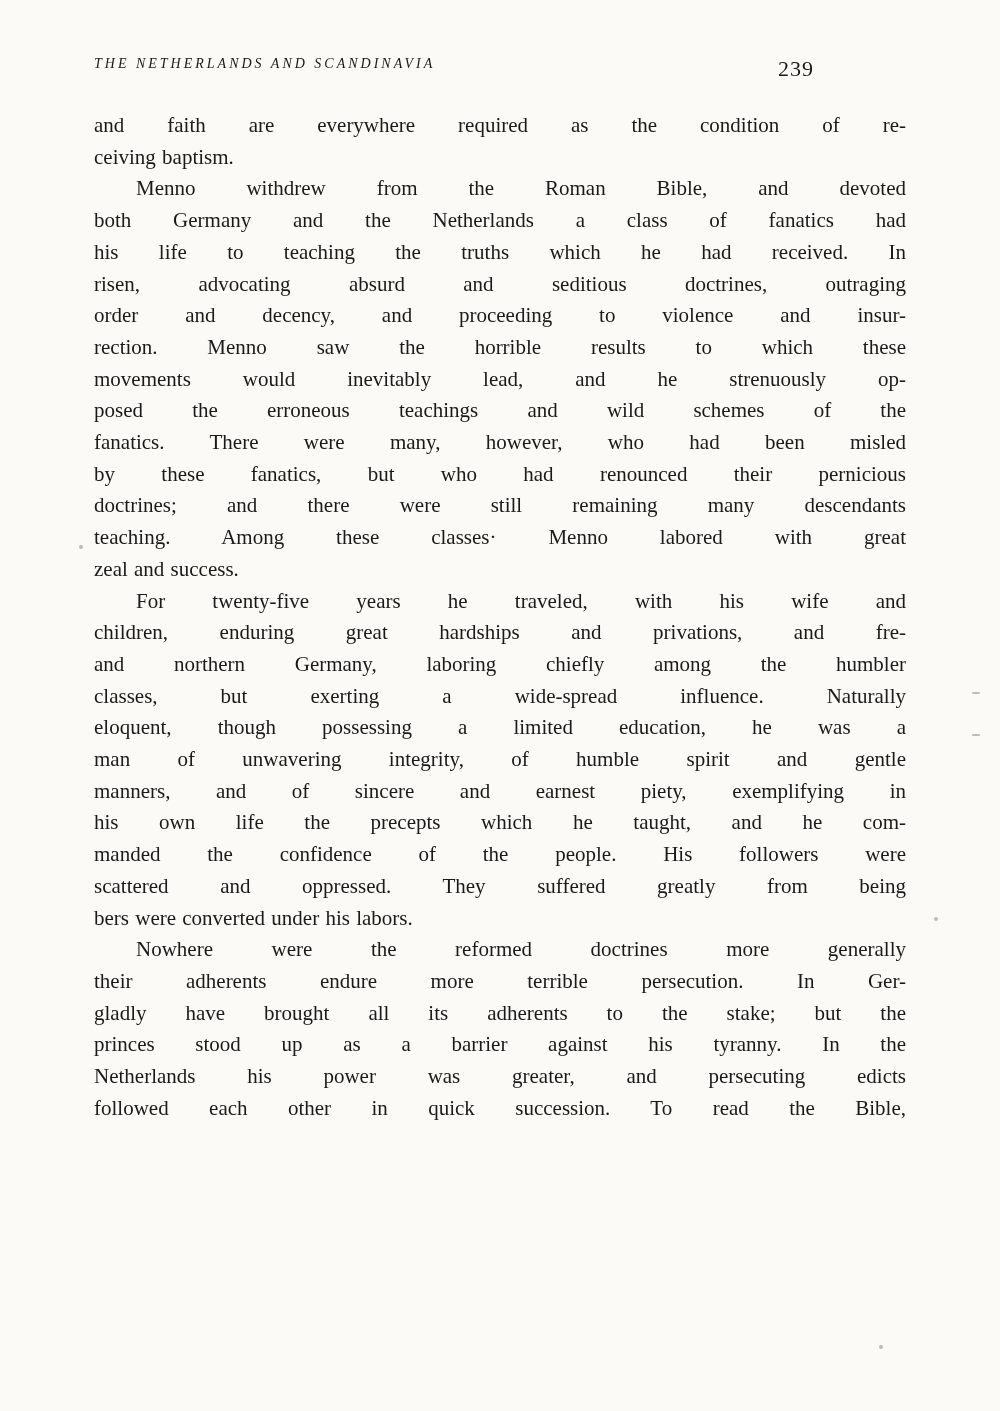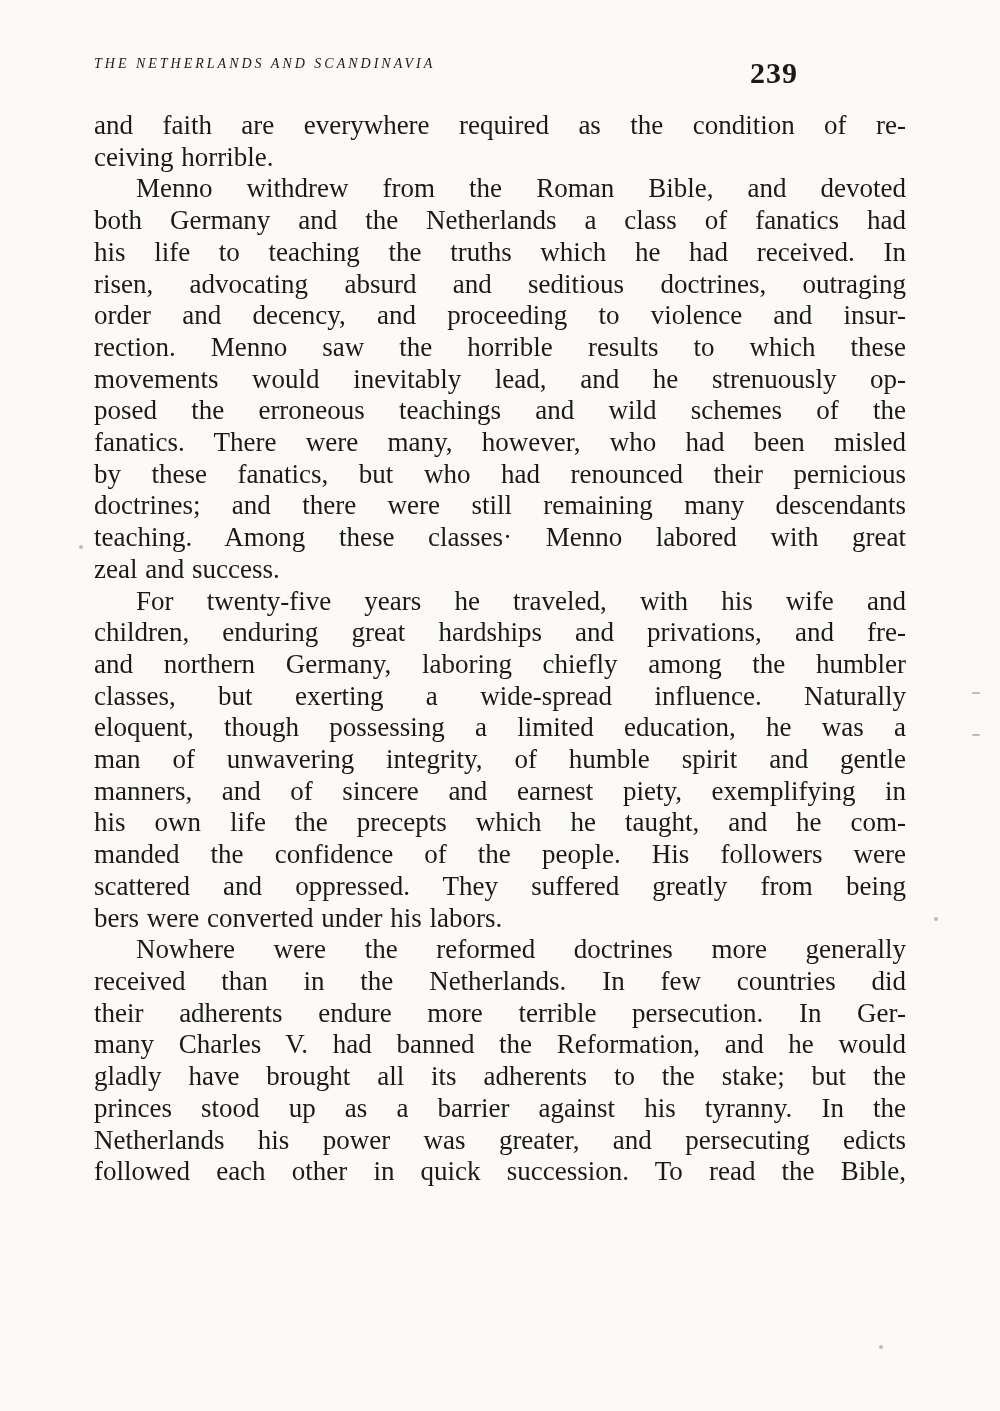--- a/index.html
+++ b/index.html
@@ -31,29 +31,28 @@
     position: absolute;
     left: 0; right: 0;
     text-align: left;
     font-style: italic;
     font-size: 14px;
     letter-spacing: 3px;
     white-space: nowrap;
   }
   .page-number {
     position: absolute;
-    right: 108px;
+    right: 92px;
     top: 0;
-    font-size: 30px;
+    font-size: 22px;
     letter-spacing: 1px;
-    font-weight: bold;
   }
   .paragraph { margin: 0; padding: 0; }
   .line {
-    font-size: 27px;
+    font-size: 21px;
     line-height: 31.7px;
     text-align: justify;
     text-align-last: justify;
     word-spacing: 1px;
   }
   .line.lastline {
     text-align-last: left;
   }
   .line.indent {
     text-indent: 42px;
@@ -71,21 +70,21 @@
 
 <div class="page">
   <div class="column">
     <div class="header">
       <span class="header-title">THE NETHERLANDS AND SCANDINAVIA</span>
       <span class="page-number">239</span>
     </div>
     <div id="body-text">
         <div class="paragraph">
           <div class="line">and faith are everywhere required as the condition of re-</div>
-          <div class="line lastline">ceiving horrible.</div>
+          <div class="line lastline">ceiving baptism.</div>
         </div>
         <div class="paragraph">
           <div class="line indent">Menno withdrew from the Roman Bible, and devoted</div>
           <div class="line">both Germany and the Netherlands a class of fanatics had</div>
           <div class="line">his life to teaching the truths which he had received. In</div>
           <div class="line">risen, advocating absurd and seditious doctrines, outraging</div>
           <div class="line">order and decency, and proceeding to violence and insur-</div>
           <div class="line">rection. Menno saw the horrible results to which these</div>
           <div class="line">movements would inevitably lead, and he strenuously op-</div>
           <div class="line">posed the erroneous teachings and wild schemes of the</div>
@@ -103,23 +102,21 @@
           <div class="line">eloquent, though possessing a limited education, he was a</div>
           <div class="line">man of unwavering integrity, of humble spirit and gentle</div>
           <div class="line">manners, and of sincere and earnest piety, exemplifying in</div>
           <div class="line">his own life the precepts which he taught, and he com-</div>
           <div class="line">manded the confidence of the people. His followers were</div>
           <div class="line">scattered and oppressed. They suffered greatly from being</div>
           <div class="line lastline">bers were converted under his labors.</div>
         </div>
         <div class="paragraph">
           <div class="line indent">Nowhere were the reformed doctrines more generally</div>
-          <div class="line">received than in the Netherlands. In few countries did</div>
           <div class="line">their adherents endure more terrible persecution. In Ger-</div>
-          <div class="line">many Charles V. had banned the Reformation, and he would</div>
           <div class="line">gladly have brought all its adherents to the stake; but the</div>
           <div class="line">princes stood up as a barrier against his tyranny. In the</div>
           <div class="line">Netherlands his power was greater, and persecuting edicts</div>
           <div class="line">followed each other in quick succession. To read the Bible,</div>
         </div>
       </div>
   </div>
 
   <div class="speck" style="left:79px; top:545px; width:4px; height:4px;"></div>
   <div class="speck dash" style="left:972px; top:692px; width:8px; height:2px;"></div>

